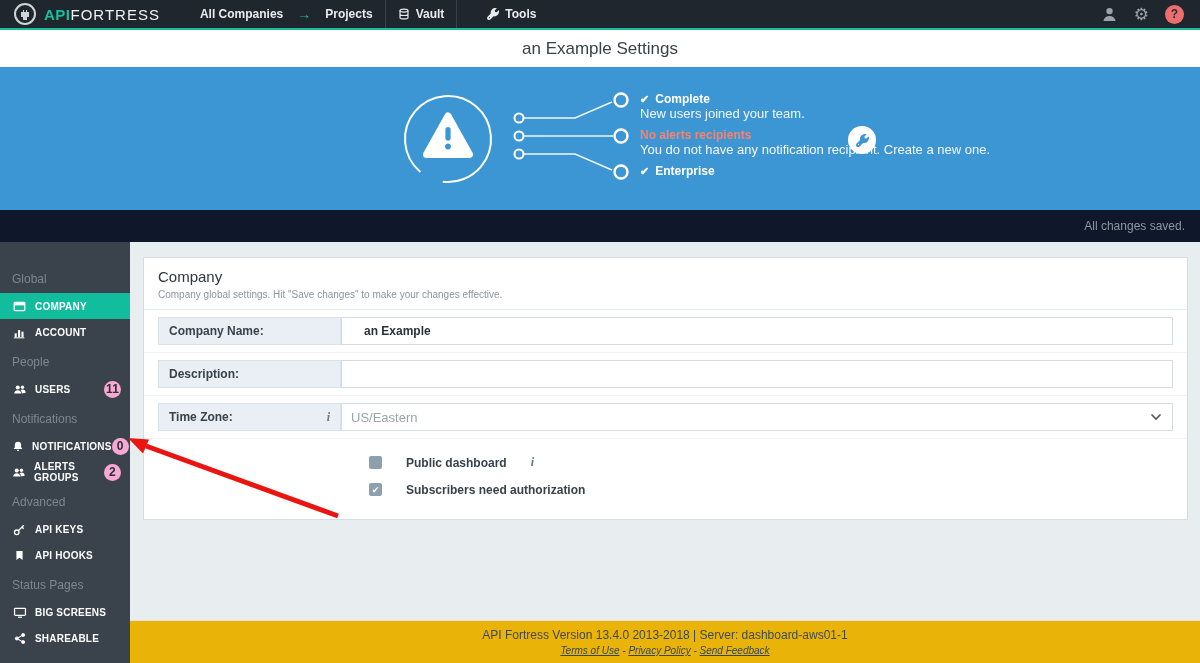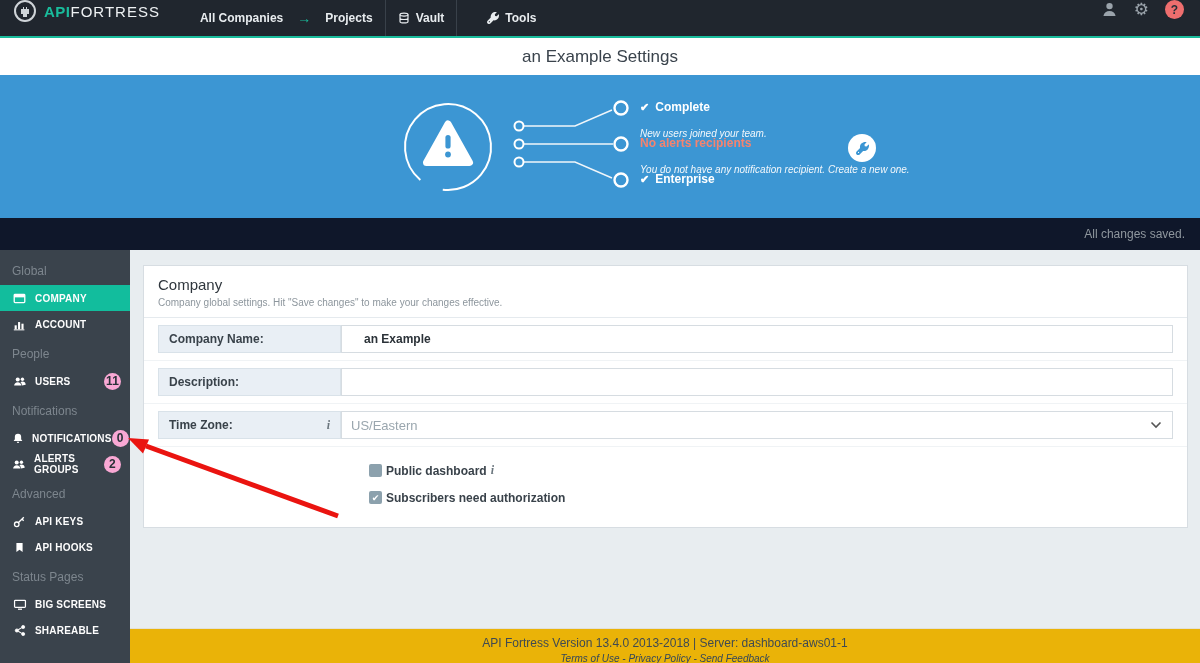--- a/index.html
+++ b/index.html
@@ -1,22 +1,22 @@
 <!DOCTYPE html>
 <html><head>
 <meta charset="utf-8">
 <style>
   * { margin:0; padding:0; box-sizing:border-box; }
   html,body { width:1200px; height:663px; }
   body { font-family:"Liberation Sans", sans-serif; background:#e8edf0; }
   .app { position:relative; width:1200px; height:663px; overflow:hidden; }
 
   
-  .navbar { height:38px; background:#20262e; border-bottom:2px solid #19bc9c;
-            display:flex; align-items:flex-start; color:#fff; }
+  .navbar { height:30px; background:#20262e; border-bottom:2px solid #19bc9c;
+            display:flex; align-items:center; color:#fff; }
   .logo { display:flex; align-items:center; margin-left:14px; cursor:pointer; }
   .logo-ring { width:22px; height:22px; border:2px solid #cfd4d8; border-radius:50%;
                display:flex; align-items:center; justify-content:center; margin-right:8px; }
   .logo-ring svg { display:block; }
   .logo-api { color:#19bc9c; font-weight:bold; font-size:15px; letter-spacing:.5px; }
   .logo-fortress { color:#eef1f3; font-size:15px; letter-spacing:1px; }
   .nav-menu { display:flex; align-items:center; height:100%; margin-left:28px; font-size:12px; font-weight:bold; }
   .nav-link { display:flex; align-items:center; gap:6px; padding:0 12px; height:100%; color:#e8ecef; cursor:pointer; }
   .nav-arrow { color:#19bc9c; font-size:14px; padding:0 2px; font-weight:normal; }
   .nav-sep { width:1px; height:100%; background:#39414a; }
@@ -30,31 +30,31 @@
   .titlebar { height:37px; background:#fff; display:flex; align-items:center; justify-content:center;
               font-size:17px; color:#3a434c; }
 
   
   .banner { position:relative; height:143px; background:#3c96d3; }
   .banner svg.wires { position:absolute; left:0; top:0; }
   .step { position:absolute; left:640px; width:420px; }
   .step-title { display:flex; align-items:center; gap:6px; font-size:12px; font-weight:bold; color:#fff; }
   .step-title.warn { color:#f5836f; }
   .step-check { font-size:11px; }
-  .step-desc { font-size:10px; color:#f2f7fb; margin-top:14px;font-style:italic; }
+  .step-desc { font-size:13px; color:#f2f7fb; margin-top:0; }
   .wrench-btn { position:absolute; left:848px; top:59px; width:28px; height:28px; border-radius:50%;
                 background:#fff; display:flex; align-items:center; justify-content:center; cursor:pointer; }
 
   
   .savebar { height:32px; background:#0f172a; display:flex; align-items:center; justify-content:flex-end;
              padding-right:15px; font-size:12px; color:#8f979e; }
 
   
   .body { display:flex; height:421px; }
-  .sidebar { width:130px; background:#3a434c; flex:none; padding-top:4px; }
+  .sidebar { width:130px; background:#3a434c; flex:none; padding-top:20px; }
   .sec-header { padding:10px 12px 7px 12px; font-size:12px; color:#7d868e; }
   .side-item { height:26px; display:flex; align-items:center; padding:0 9px 0 12px;
                color:#fdfdfd; font-size:10px; font-weight:bold; letter-spacing:.2px; cursor:pointer; }
   .side-item.active { background:#12bd9d; }
   .side-item .ic { width:15px; margin-right:8px; display:flex; align-items:center; justify-content:center; color:#fff; }
   .badge { margin-left:auto; background:#f9a8d4; color:#2a3138; font-size:12px; font-weight:bold;
            min-width:17px; height:17px; border-radius:9px; display:flex; align-items:center; justify-content:center; }
 
   .right-col { flex:1; display:flex; flex-direction:column; }
   .main { flex:1; padding:15px 12px 0 13px; background:#e8edf0; }
@@ -69,21 +69,21 @@
             display:flex; align-items:center; justify-content:space-between; padding:0 10px;
             font-size:12px; font-weight:bold; color:#39424a; }
   .finput { flex:1; height:28px; border:1px solid #d6dce1; background:#fff; padding:0 22px;
             font-size:12px; font-weight:bold; color:#2b3238; font-family:"Liberation Sans",sans-serif; outline:none; }
   .fselect { flex:1; height:28px; border:1px solid #d6dce1; background:#fff; padding:0 9px;
              font-size:13px; color:#9aa6ae; display:flex; align-items:center; cursor:pointer; position:relative; }
   .fselect .chev { position:absolute; right:10px; color:#555; display:flex; }
   .info-i { font-family:"Liberation Serif", serif; font-style:italic; font-weight:bold;
             color:#6a757d; font-size:12px; cursor:pointer; }
   .checks { padding:10px 0 16px 225px; }
-  .chk-row { display:flex; align-items:center; gap:4px; height:27px; cursor:pointer; }
+  .chk-row { display:flex; align-items:center; gap:24px; height:27px; cursor:pointer; }
   .chk-box { width:13px; height:13px; border-radius:2px; background:#8ca1ad; display:flex;
              align-items:center; justify-content:center; color:#fff; font-size:9px; }
   .chk-label { font-size:12px; font-weight:bold; color:#39424a; }
 
   
   .footer { height:43px; background:#eab308; border-top:1px solid #e2e0d8; text-align:center; padding-top:7px; }
   .foot-version { font-size:12px; color:#3f4a52; }
   .foot-links { font-size:10px; color:#3f4a52; margin-top:3px;font-style:italic; }
   .foot-links a { color:#33475a; text-decoration:underline; cursor:pointer; }
 

